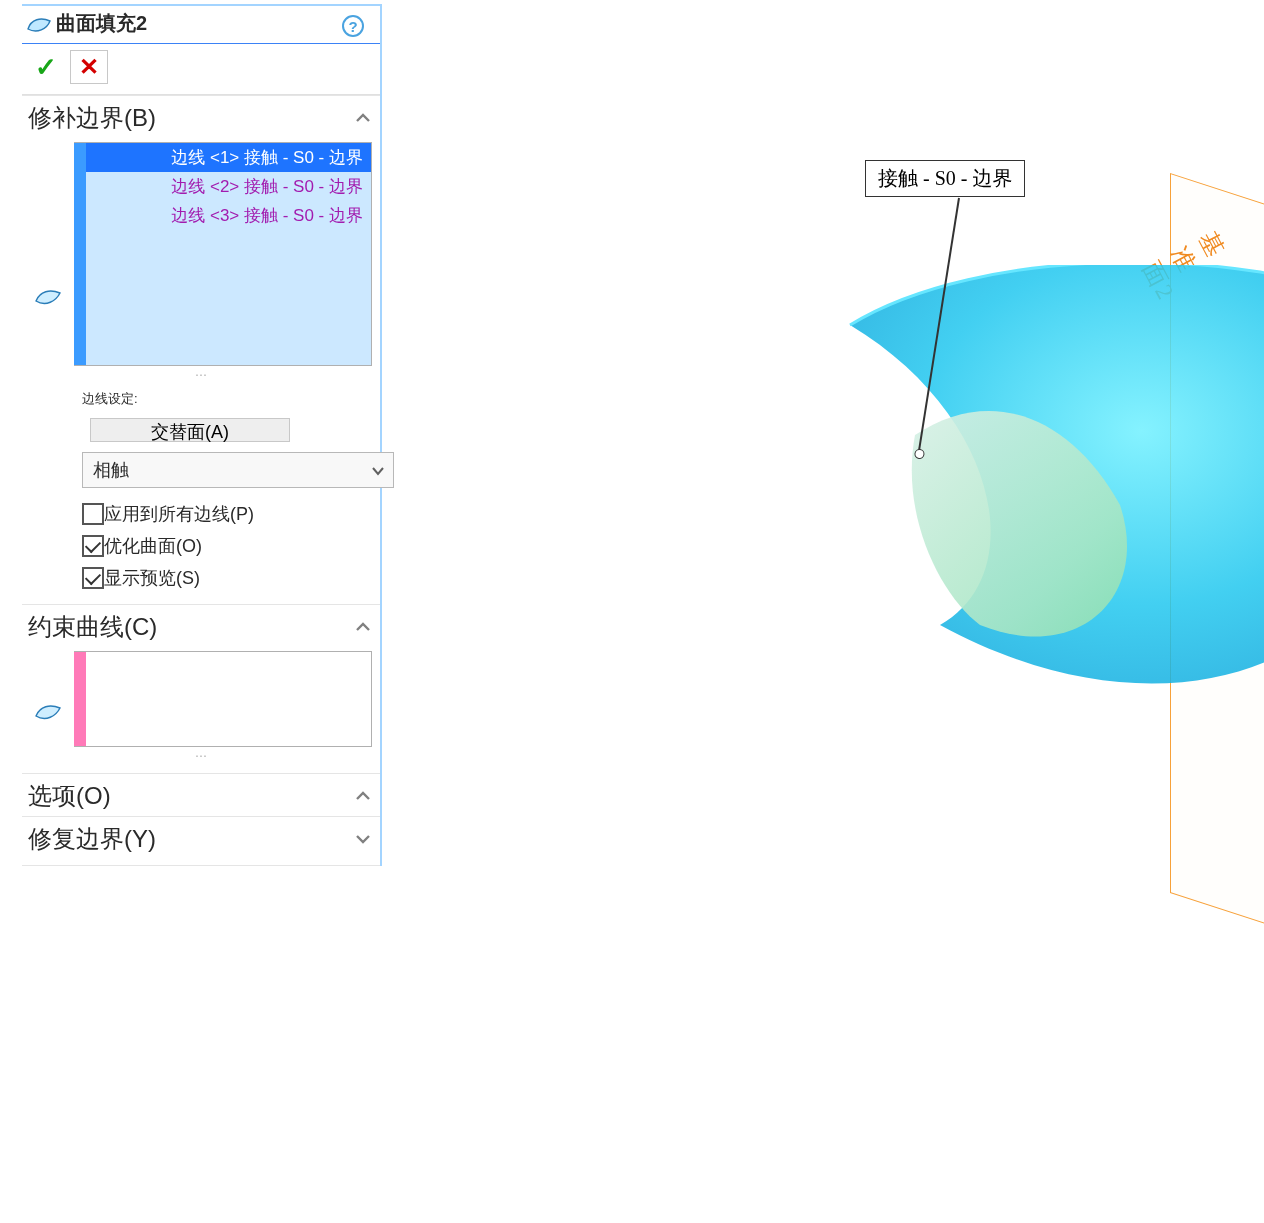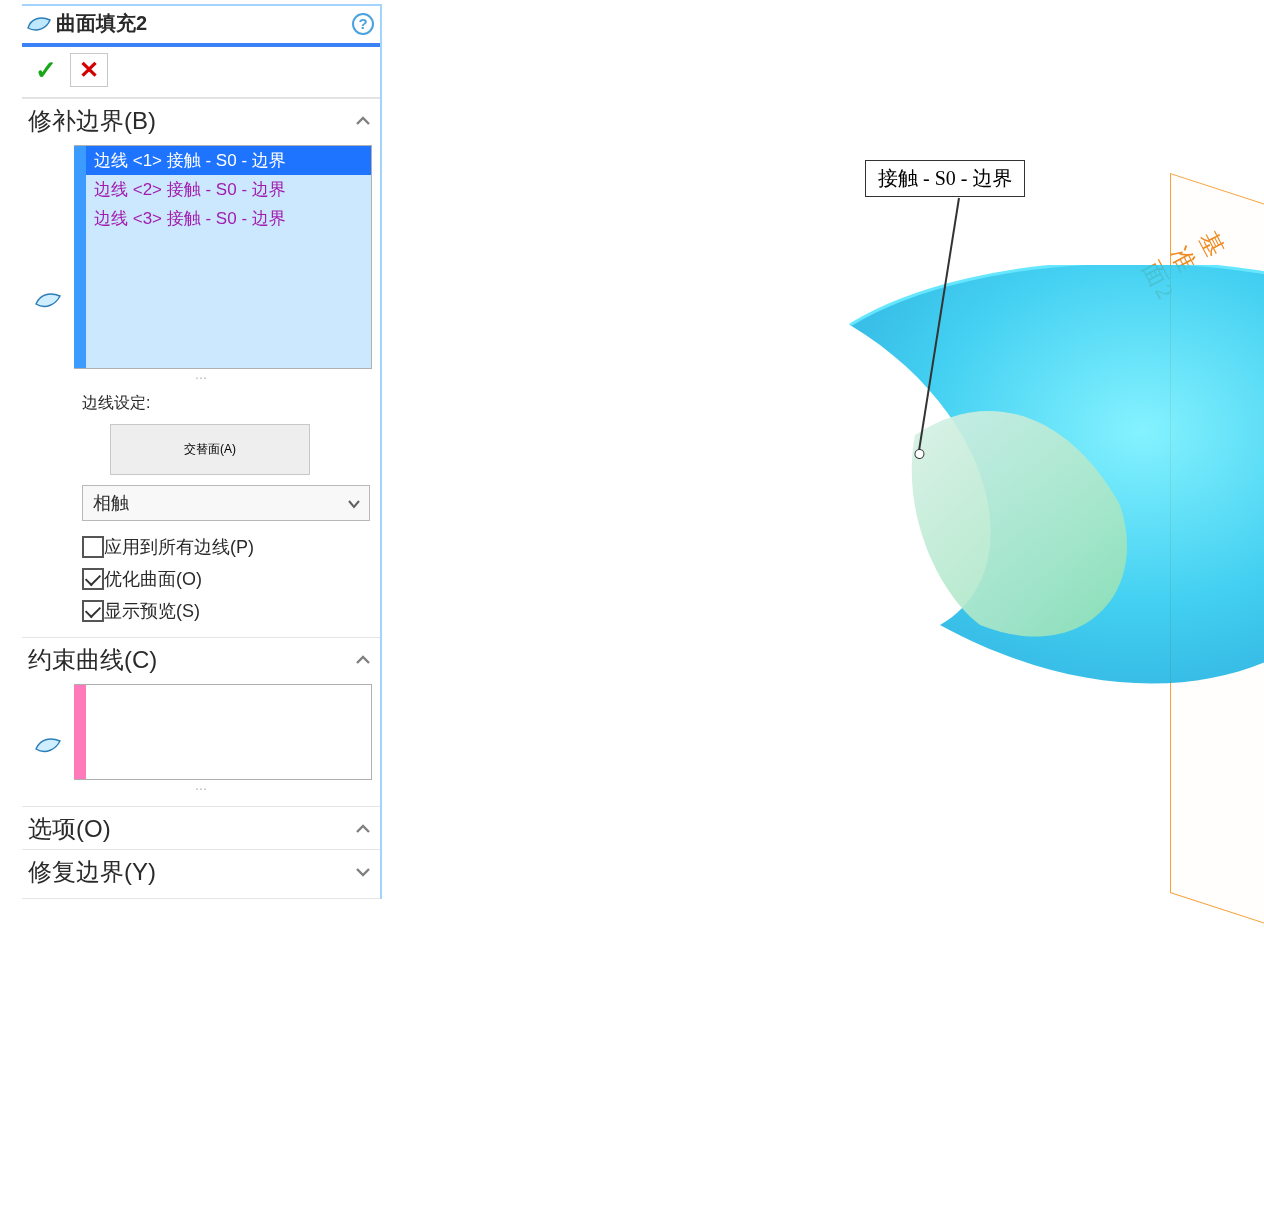--- a/index.html
+++ b/index.html
@@ -9,23 +9,23 @@
   .panel {
     position: absolute; top: 4px; left: 22px;
     width: 360px;
     border-top: 2px solid #a3d4ff;
     border-right: 2px solid #a3d4ff;
     background: #fff;
     font-size: 17px;
     color: #2a2a2a;
   }
   .panel-header {
-    display: flex; align-items: center;
-    padding: 4px 6px 6px 4px;
-    border-bottom: 4px solid #3b82f6;
+    display: flex; align-items: flex-end;
+    padding: 4px 16px 6px 4px;
+    border-bottom: 1px solid #3b82f6;
   }
   .panel-header .feat-icon { width: 26px; height: 24px; display: flex; align-items: center; justify-content: center; }
   .panel-header .title { font-weight: 700; font-size: 20px; flex: 1; padding-left: 4px; }
   .help-icon {
     width: 22px; height: 22px; border: 2px solid #4aa3e0; border-radius: 50%;
     color: #4aa3e0; font-weight: 700; font-size: 15px;
     display: flex; align-items: center; justify-content: center;
   }
   .action-row { display: flex; align-items: center; gap: 8px; padding: 6px 6px 10px 8px; border-bottom: 1px solid #e0e0e0; }
   .ok-btn { color: #18a618; font-size: 26px; font-weight: 900; width: 32px; text-align: center; cursor: pointer; }
@@ -47,34 +47,35 @@
 
   .section-body { padding: 4px 8px 10px 8px; }
 
   .list-row { display: flex; gap: 8px; align-items: center; }
   .side-icon { width: 36px; display: flex; justify-content: center; align-items: flex-start; padding-top: 86px; }
   .listbox {
     flex: 1; min-height: 224px;
     border: 1px solid #b0b0b0; border-left: none;
     background: #cce8ff;
     position: relative;
+    text-align: right;
   }
   .listbox .left-bar { position: absolute; left: 0; top: 0; bottom: 0; width: 12px; background: #3b9bff; }
   .listbox .items { padding-left: 12px; }
   .listbox .item { padding: 3px 8px; font-size: 17px; color: #a21caf; white-space: nowrap; }
   .listbox .item.selected { background: #1e74ff; color: #fff; }
   .resize-grip { text-align: center; color: #b0b0b0; font-size: 12px; padding-top: 2px; }
 
-  .sub-label { padding: 8px 0 6px 52px; font-size: 16px; }
+  .sub-label { padding: 8px 0 6px 52px; font-size: 13px; }
   .wide-btn {
-    display: block; margin: 4px 0 10px 80px; width: 200px; height: 51px;
-    background: #eee; border: 1px solid #c8c8c8; font-size: 12px; cursor: pointer;
+    display: block; margin: 4px 0 10px 60px; width: 200px; height: 24px;
+    background: #eee; border: 1px solid #c8c8c8; font-size: 18px; cursor: pointer;
   }
   .combo {
-    margin: 0 0 10px 52px; width: 288px; height: 36px;
+    margin: 0 0 10px 52px; width: 312px; height: 36px;
     border: 1px solid #b8b8b8; background: #f8f8f8;
     display: flex; align-items: center; justify-content: space-between;
     padding: 0 8px 0 10px; font-size: 18px; cursor: pointer;
   }
   .combo .caret svg { stroke: #606060; stroke-width: 2; fill: none; }
 
   .check-row { display: flex; align-items: center; gap: 0; padding: 4px 0 4px 52px; font-size: 18px; }
   .chk {
     width: 22px; height: 22px; border: 2px solid #555; background: #fff;
     display: flex; align-items: center; justify-content: center; cursor: pointer;

